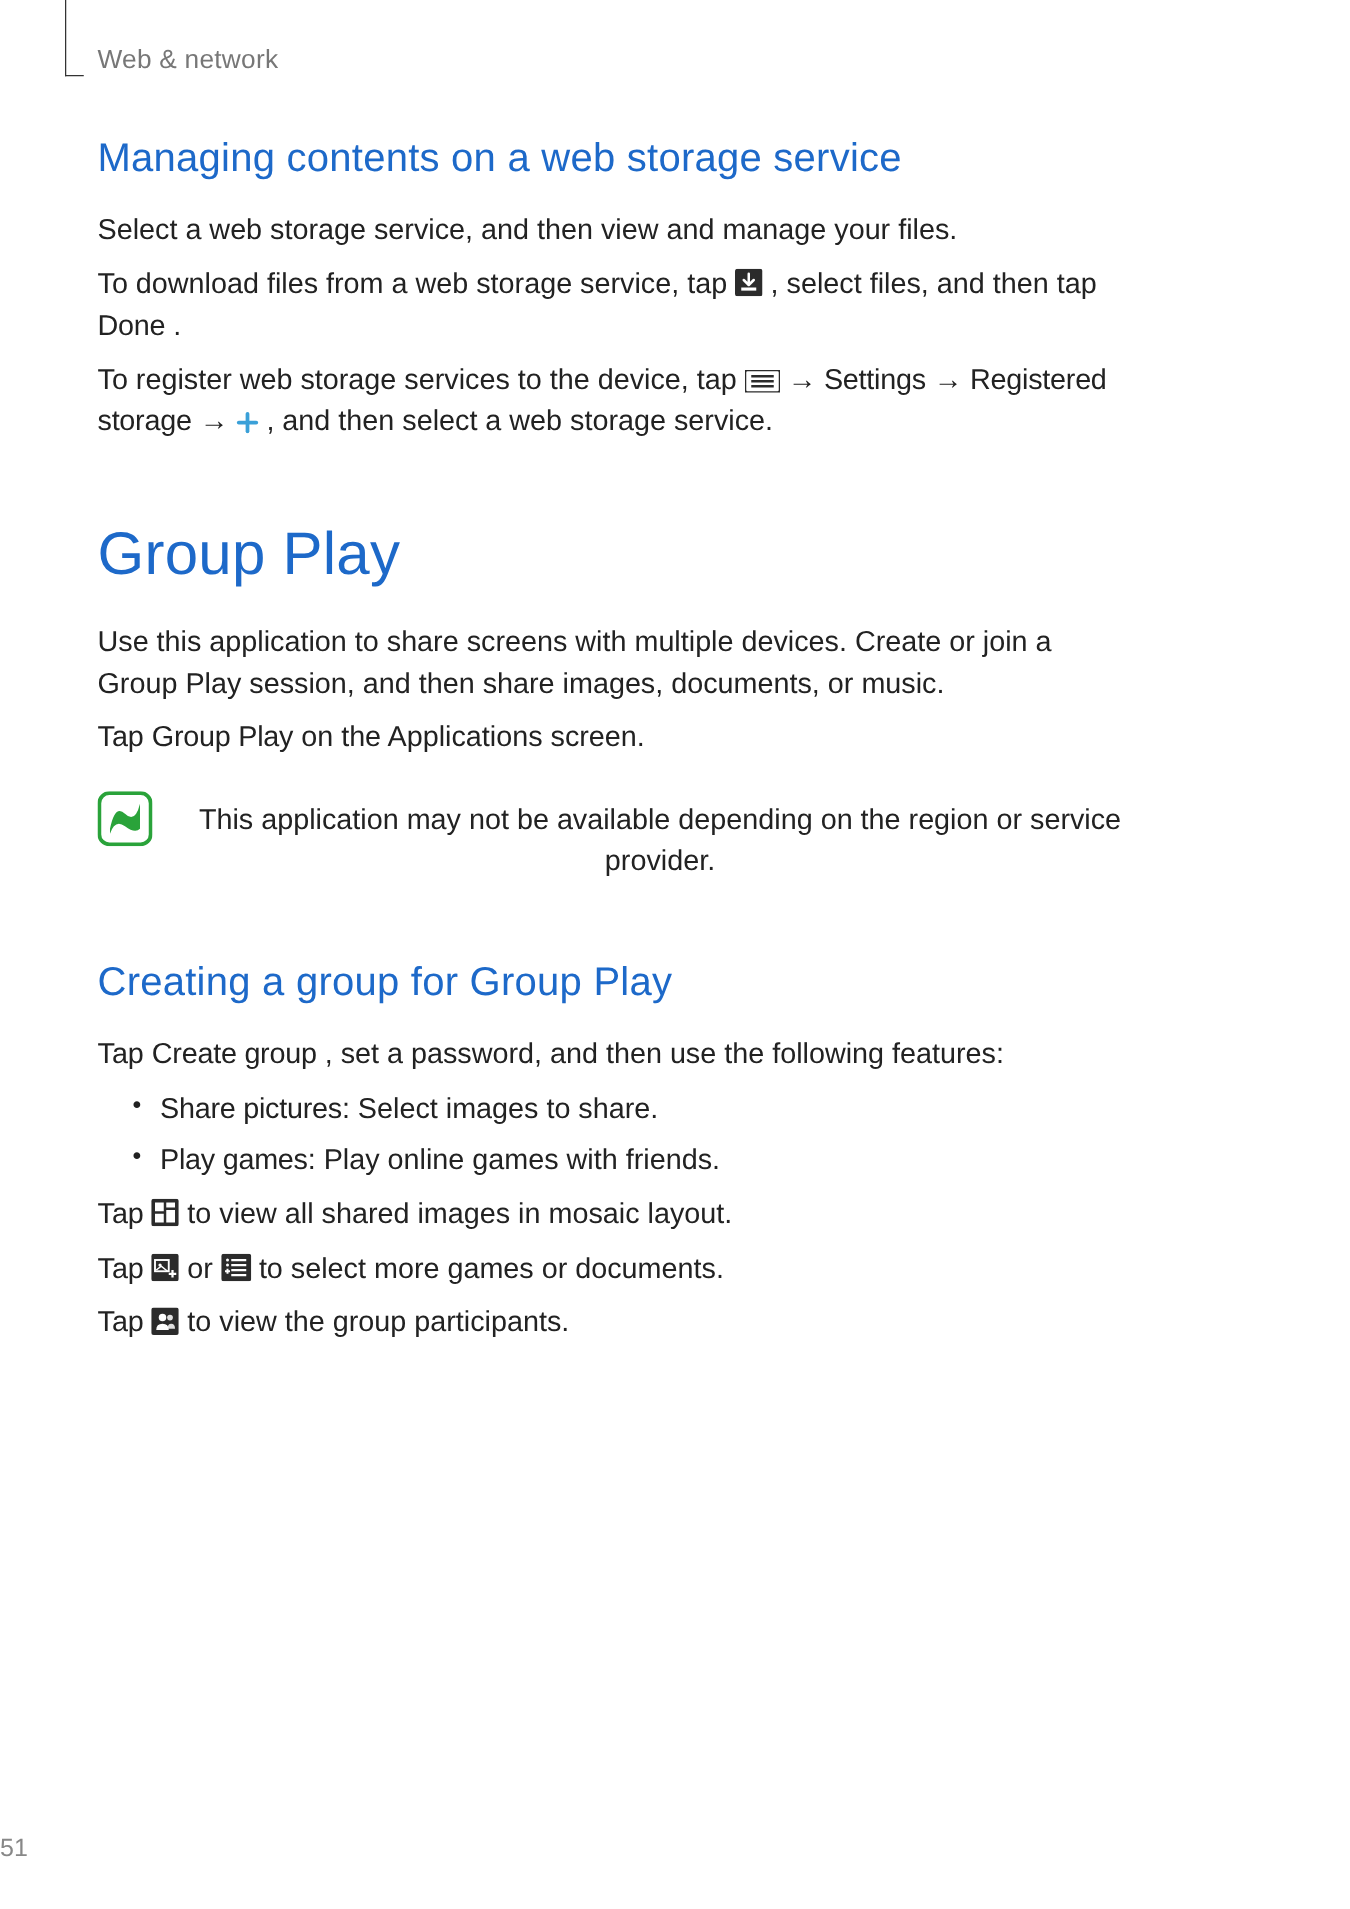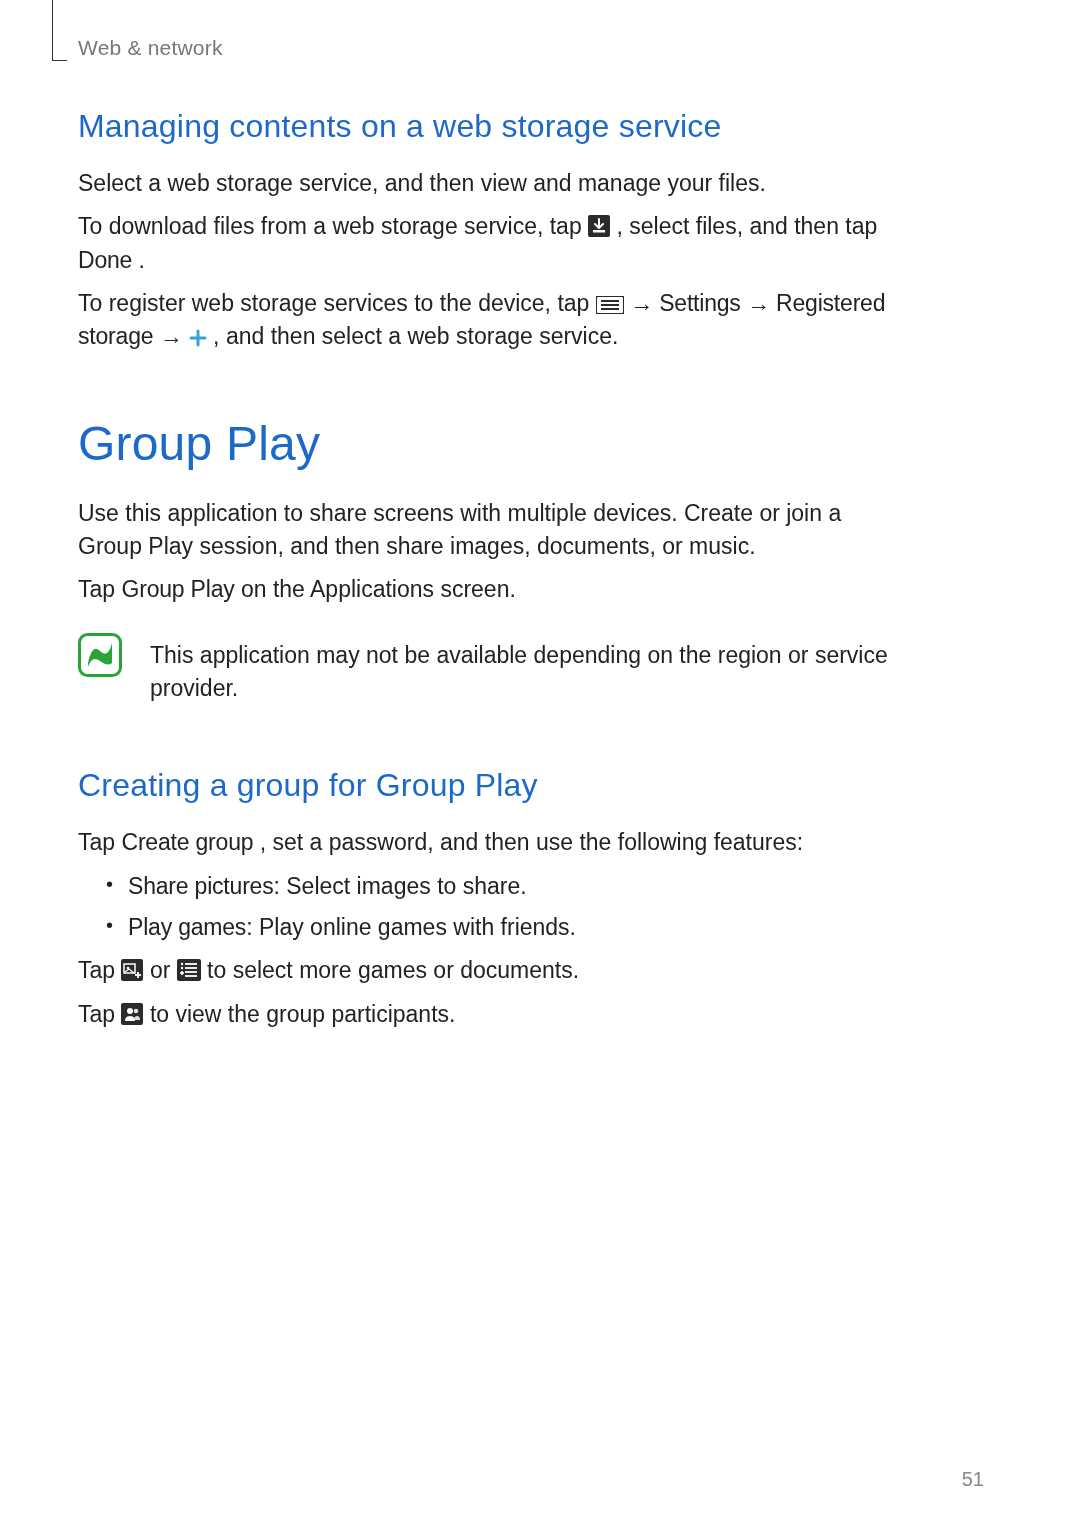--- a/index.html
+++ b/index.html
@@ -67,20 +67,21 @@
     display: inline-block;
     vertical-align: -3px;
     margin: 0 0px;
   }
   .inline-icon svg { display: block; }
   .note-block {
     display: flex;
     align-items: flex-start;
     gap: 28px;
     margin: 26px 0 4px 0;
+    text-align: center;
   }
   .note-icon-wrap {
     flex: 0 0 auto;
   }
   .note-text {
     font-size: 23px;
     line-height: 1.45;
     color: #222;
     padding-top: 6px;
   }
@@ -103,21 +104,21 @@
     left: 0;
     top: 0;
     font-size: 20px;
     color: #222;
   }
   .page-number {
     position: absolute;
     bottom: 36px;
     left: 0;
     width: 100%;
-    text-align: right;
+    text-align: left;
     font-size: 20px;
     color: #888;
   }
   .sect2 { margin-top: 62px; }
 </style>
 </head>
 <body>
 
 <div class="page">
   <div class="crop-bar"></div>
@@ -198,20 +199,33 @@
     <ul class="feature-list">
       <li>
         <span class="sans-term">Share pictures</span><span>: Select images to share.</span>
       </li>
       <li>
         <span class="sans-term">Play games</span><span>: Play online games with friends.</span>
       </li>
     </ul>
 
 
+    <p class="body">
+      <span>Tap </span>
+      <span class="inline-icon">
+        <svg width="22" height="22" viewBox="0 0 22 22">
+          <rect x="0" y="0" width="22" height="22" rx="2" fill="#2b2b2b"></rect>
+          <rect x="3" y="3" width="7" height="7" fill="#fff"></rect>
+          <rect x="12" y="3" width="7" height="4" fill="#fff"></rect>
+          <rect x="12" y="9" width="7" height="10" fill="#fff"></rect>
+          <rect x="3" y="12" width="7" height="7" fill="#fff"></rect>
+        </svg>
+      </span>
+      <span> to view all shared images in mosaic layout.</span>
+    </p>
 
     <p class="body">
       <span>Tap </span>
       <span class="inline-icon">
         <svg width="22" height="22" viewBox="0 0 22 22">
           <rect x="0" y="0" width="22" height="22" rx="2" fill="#2b2b2b"></rect>
           <rect x="3" y="5" width="11" height="9" fill="none" stroke="#fff" stroke-width="1.5"></rect>
           <circle cx="7" cy="9" r="1.3" fill="#fff"></circle>
           <path d="M4 13 L8 10 L13 14" stroke="#fff" stroke-width="1.2" fill="none"></path>
           <line x1="17" y1="13" x2="17" y2="19" stroke="#fff" stroke-width="1.8"></line>

